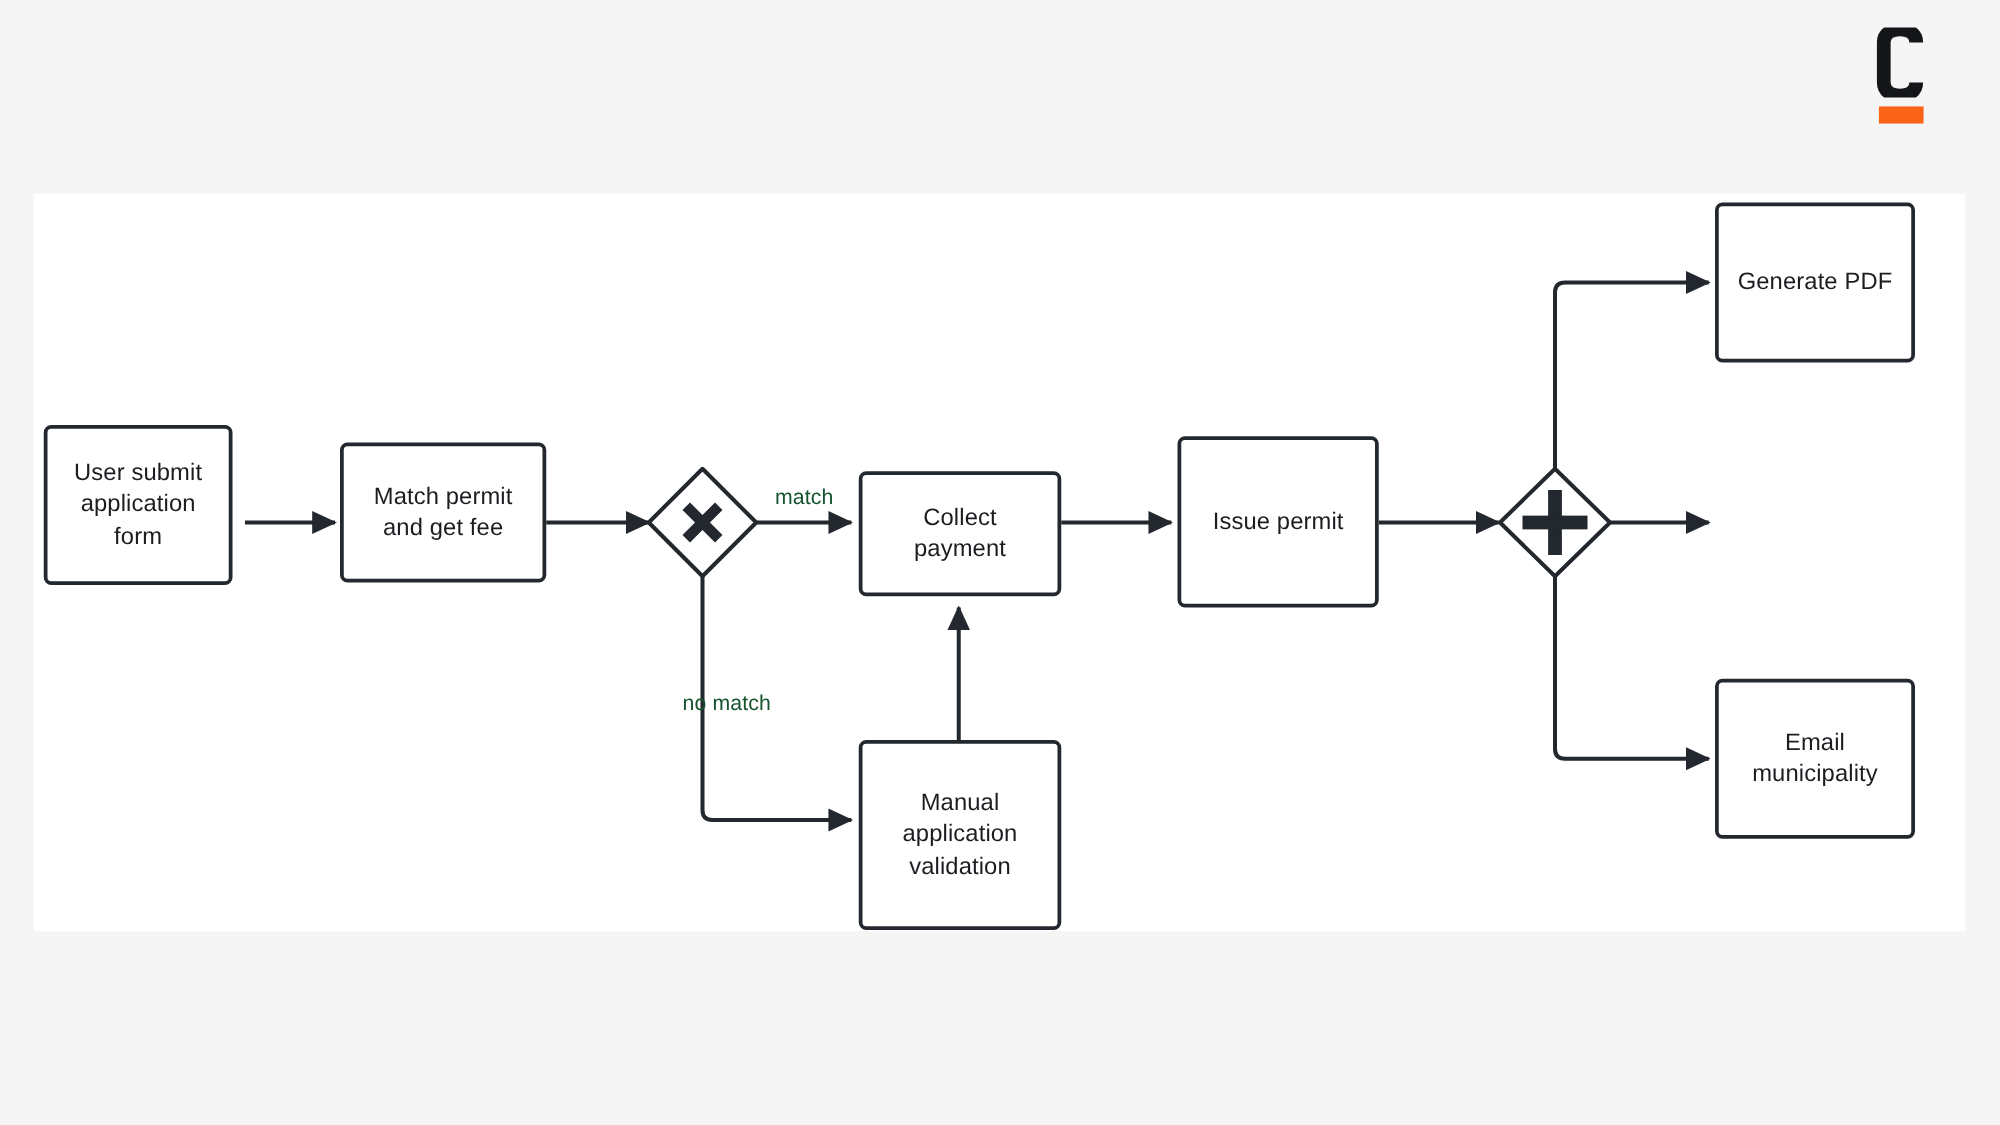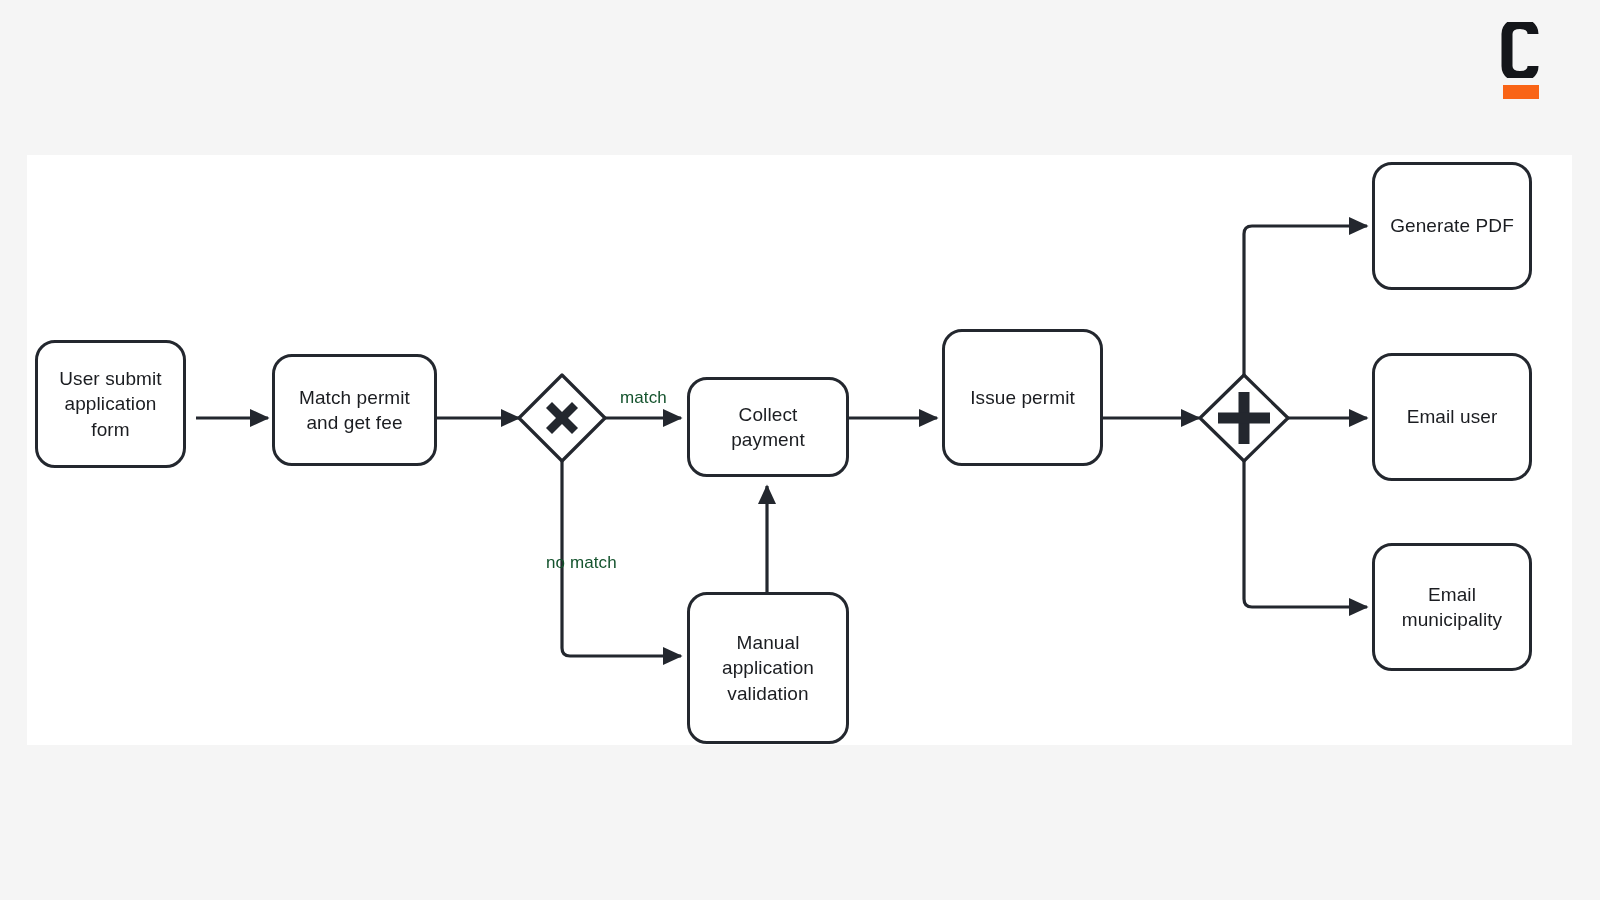--- a/index.html
+++ b/index.html
@@ -65,21 +65,21 @@
     height: 900px;
     pointer-events: none;
   }
 
   
   .task {
     position: absolute;
     box-sizing: border-box;
     background: #ffffff;
     border: 3px solid #23272e;
-    border-radius: 20px;
+    border-radius: 6px;
     display: flex;
     align-items: center;
     justify-content: center;
     text-align: center;
     color: #1b1d21;
     font-size: 19px;
     line-height: 1.32;
     letter-spacing: 0.1px;
     padding: 4px 10px;
   }
@@ -169,31 +169,28 @@
     <span>Collect
 payment</span>
   </div>
 
   <div class="task" style="left:687px; top:592px; width:162px; height:152px;">
     <span>Manual
 application
 validation</span>
   </div>
 
-  <div class="task" style="left:942px; top:329px; width:161px; height:137px;">
+  <div class="task" style="left:942px; top:349px; width:161px; height:137px;">
     <span>Issue permit</span>
   </div>
 
   <div class="task" style="left:1372px; top:162px; width:160px; height:128px;">
     <span>Generate PDF</span>
   </div>
 
-  <div class="task" style="left:1372px; top:353px; width:160px; height:128px;">
-    <span>Email user</span>
-  </div>
 
   <div class="task" style="left:1372px; top:543px; width:160px; height:128px;">
     <span>Email
 municipality</span>
   </div>
 
   <div class="edge-label" style="left:620px; top:388px;">match</div>
 
   <div class="edge-label" style="left:546px; top:553px;text-align:right;">no match</div>
 

